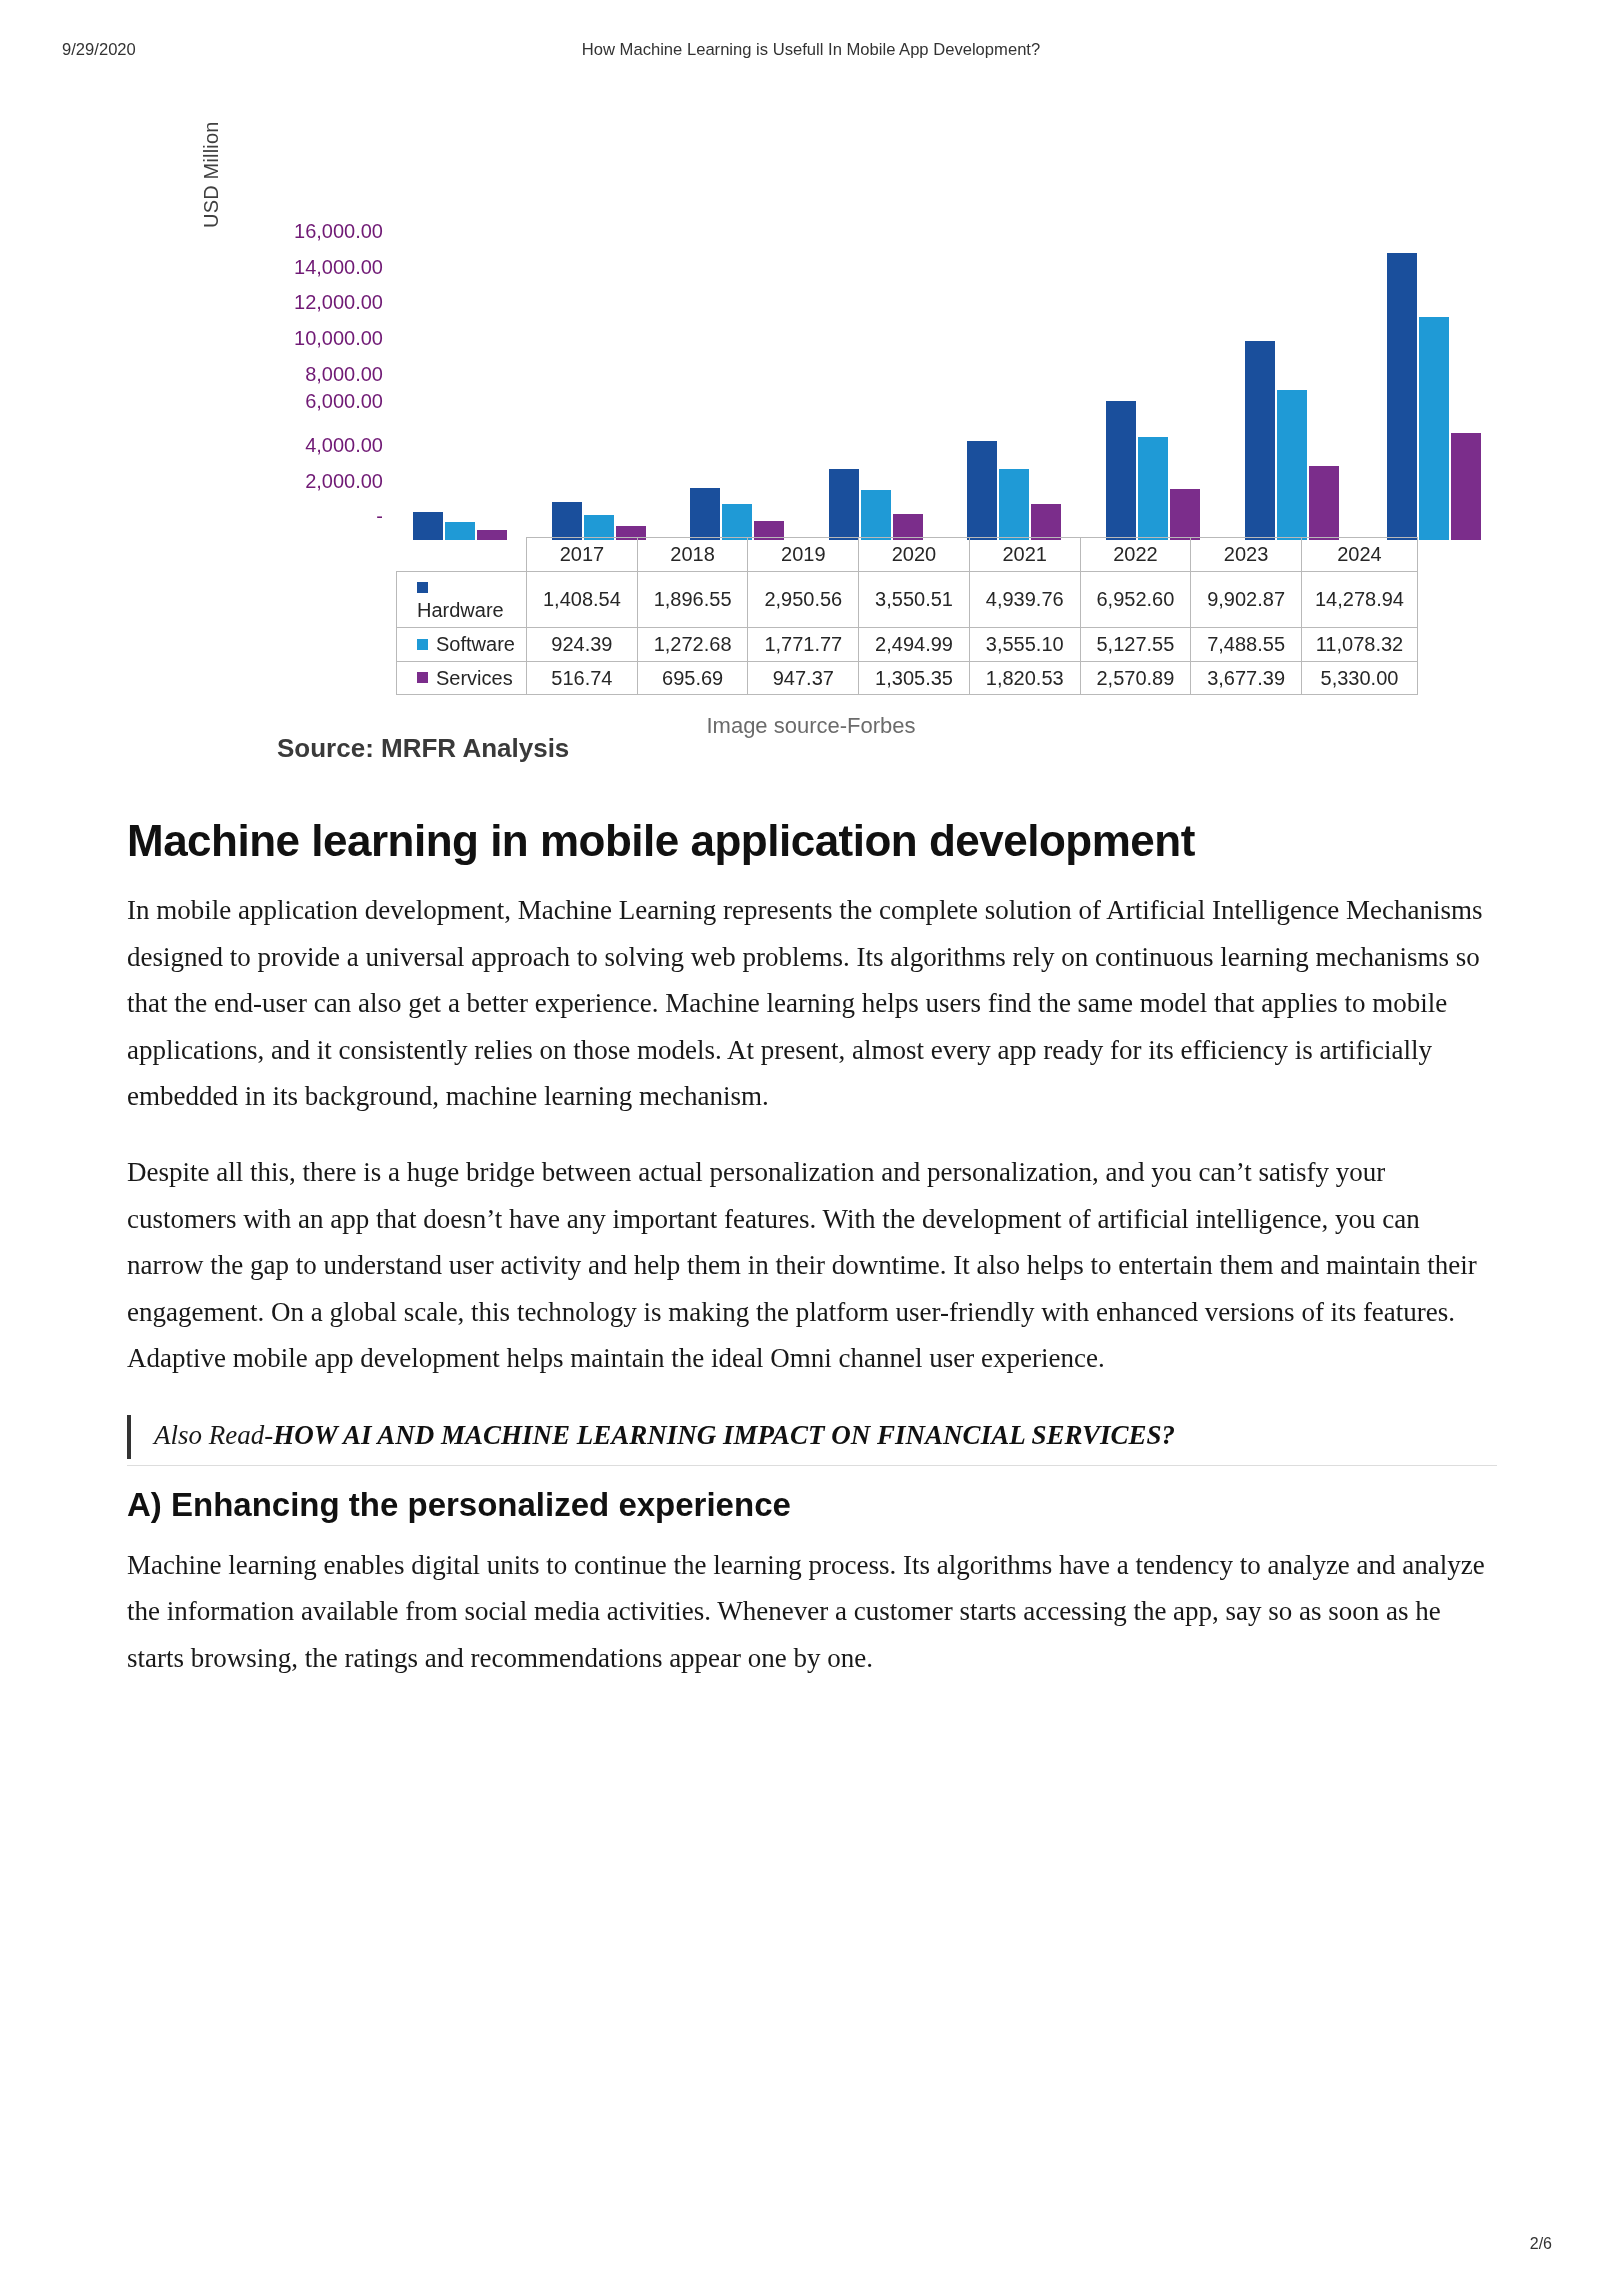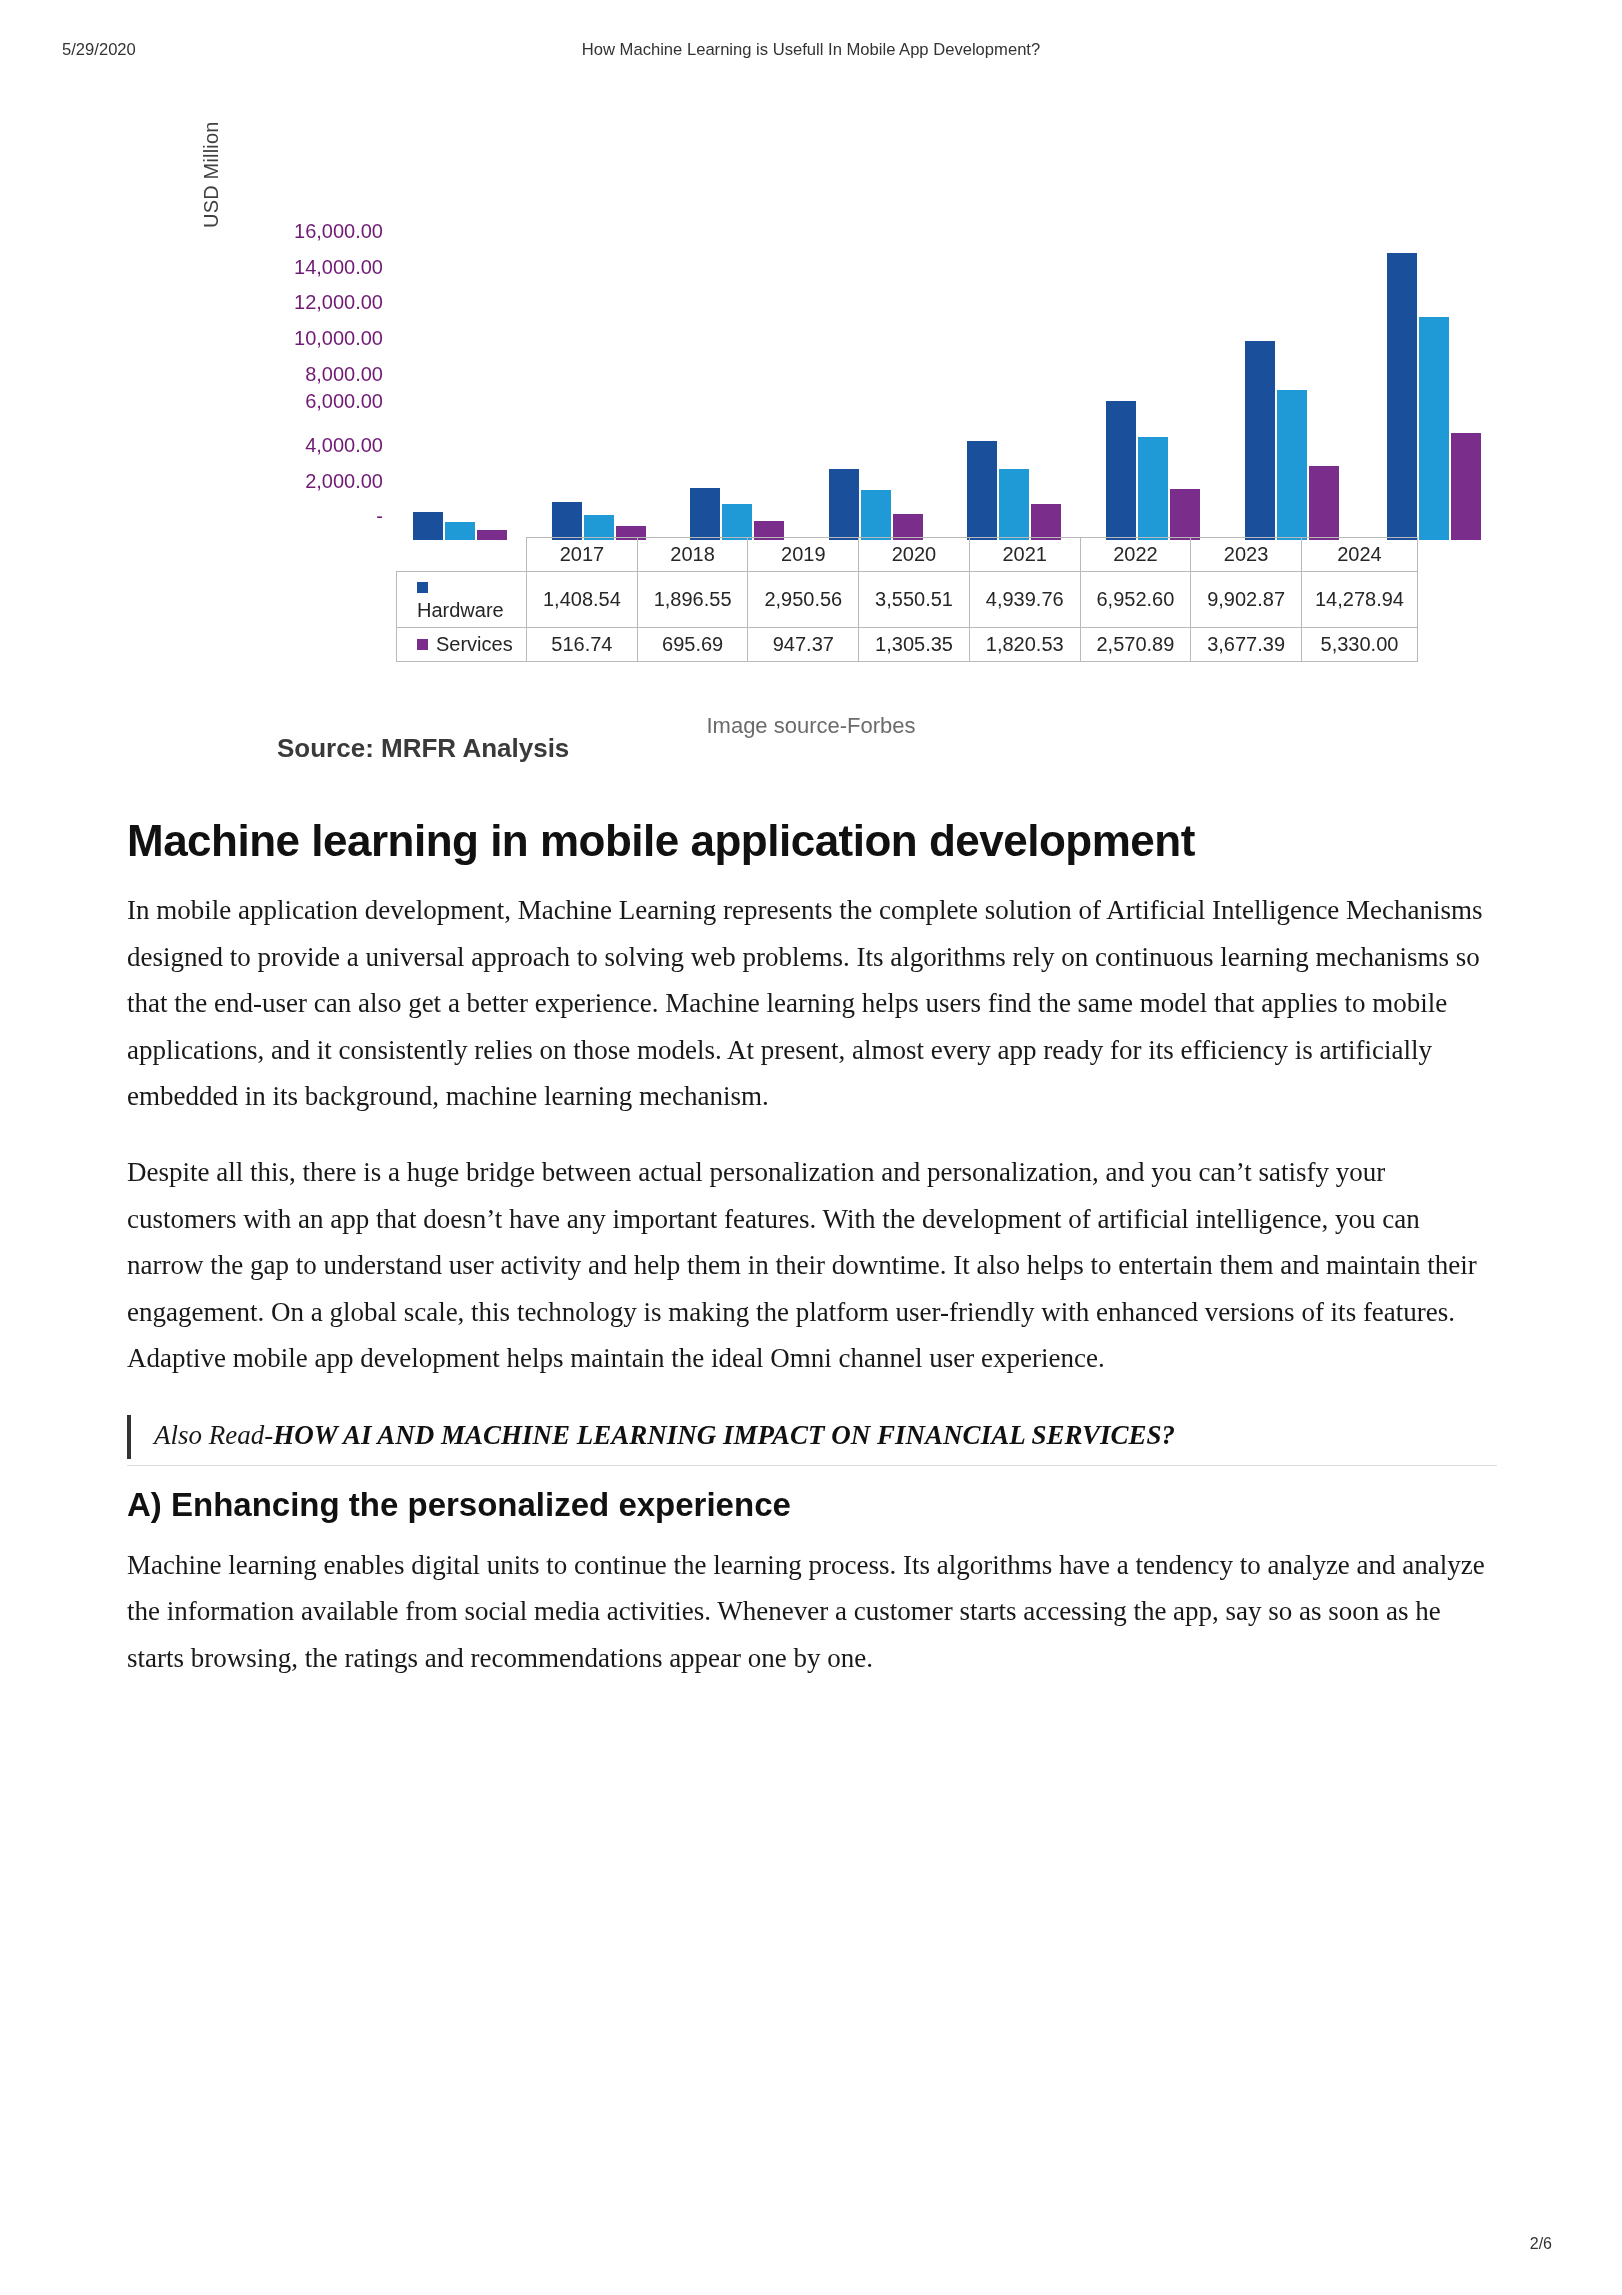--- a/index.html
+++ b/index.html
@@ -249,21 +249,21 @@
     font-size: 33px;
     font-weight: bold;
     color: #111;
     margin: 20.6px 0 17.4px 0;
   }
 </style>
 </head>
 <body>
 
 <div class="print-header">
-  <span class="date">5/29/2020</span>
+  <span class="date">9/29/2020</span>
   <span class="doc-title">How Machine Learning is Usefull In Mobile App Development?</span>
 </div>
 
 <div class="figure-block">
   <div class="chart-card">
 
     <div class="y-axis-title">USD Million</div>
 
     <div class="y-ticks">
       <div style="top:0px">16,000.00</div>
@@ -338,20 +338,31 @@
         <td class="val">1,408.54</td>
         <td class="val">1,896.55</td>
         <td class="val">2,950.56</td>
         <td class="val">3,550.51</td>
         <td class="val">4,939.76</td>
         <td class="val">6,952.60</td>
         <td class="val">9,902.87</td>
         <td class="val">14,278.94</td>
       </tr>
       <tr>
+        <td class="rowhead"><span class="legend-sq sq-sw"></span><span>Software</span></td>
+        <td class="val">924.39</td>
+        <td class="val">1,272.68</td>
+        <td class="val">1,771.77</td>
+        <td class="val">2,494.99</td>
+        <td class="val">3,555.10</td>
+        <td class="val">5,127.55</td>
+        <td class="val">7,488.55</td>
+        <td class="val">11,078.32</td>
+      </tr>
+      <tr>
         <td class="rowhead"><span class="legend-sq sq-sv"></span><span>Services</span></td>
         <td class="val">516.74</td>
         <td class="val">695.69</td>
         <td class="val">947.37</td>
         <td class="val">1,305.35</td>
         <td class="val">1,820.53</td>
         <td class="val">2,570.89</td>
         <td class="val">3,677.39</td>
         <td class="val">5,330.00</td>
       </tr>

